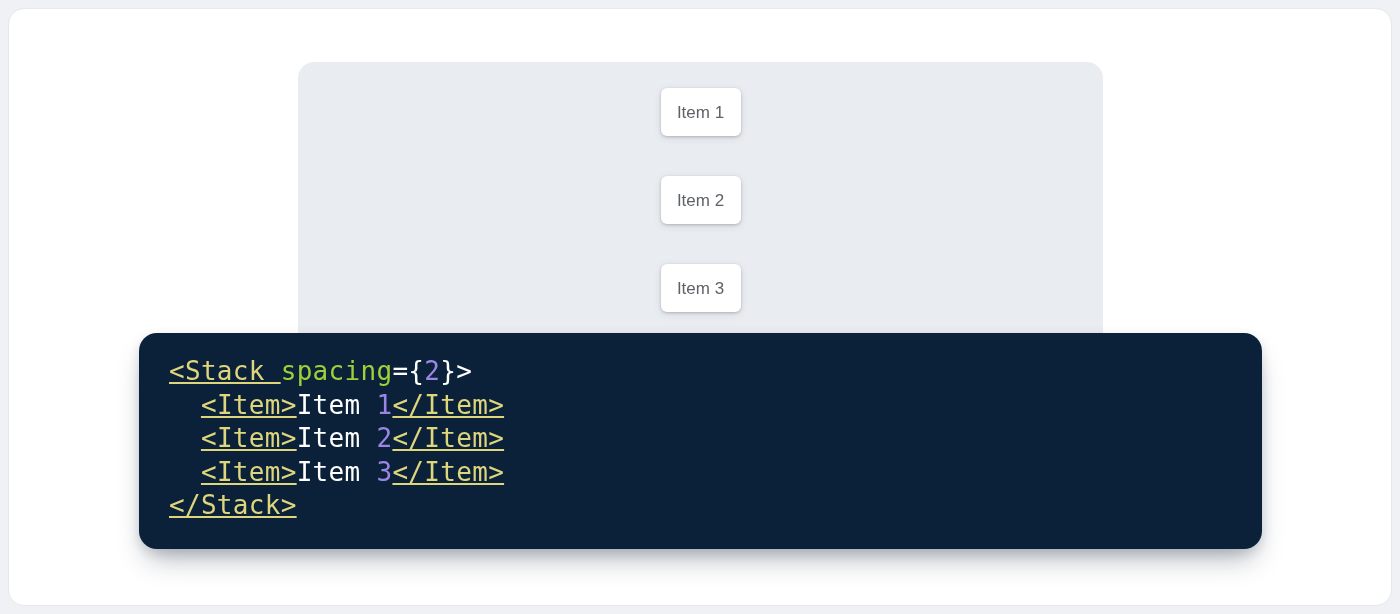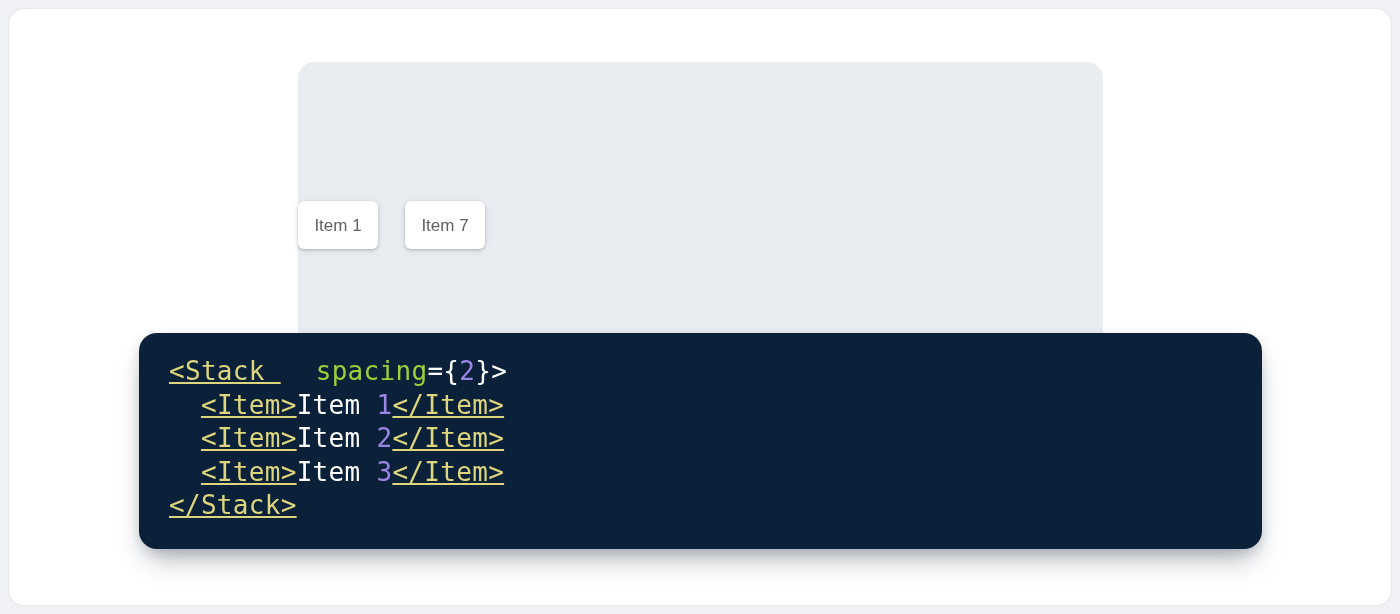--- a/index.html
+++ b/index.html
@@ -18,24 +18,24 @@
     border: 1px solid var(--card-border, #e6e8eb);
     border-radius: 16px;
   }
   .stage {
     position: absolute;
     left: 289px; top: 53px;
     width: 805px; height: 300px;
     background: var(--panel-bg, #e9ecf1);
     border-radius: 16px;
     display: flex;
-    flex-direction: row;
+    flex-direction: column;
     align-items: center;
     padding-top: 26px;
-    gap: 27px;
+    gap: 40px;
   }
   .item-card {
     width: 80px; height: 48px;
     background: var(--item-card-bg, #ffffff);
     border-radius: 6px;
     box-shadow: 0 1px 3px rgba(0,0,0,0.2), 0 2px 8px rgba(0,0,0,0.09);
     display: flex;
     align-items: center;
     justify-content: center;
     color: var(--item-text, #5f6368);
@@ -55,35 +55,38 @@
   .code-pre {
     font-family: "DejaVu Sans Mono", "Liberation Mono", monospace;
     font-size: 26px;
     line-height: 33.5px;
     letter-spacing: 0.3px;
     color: var(--code-plain, #ffffff);
     white-space: pre;
   }
   .code-line { white-space: pre; }
   .tok-tag    { color: var(--code-tag, #ded67d); text-decoration: underline; }
-  .tok-attr   { color: var(--code-attr, #9ed03a); margin-left: 35px; }
+  .tok-attr   { color: var(--code-attr, #9ed03a); }
   .tok-number { color: var(--code-number, #9b86e6); }
   .tok-plain  { color: var(--code-plain, #ffffff); }
 </style>
 </head>
 <body>
 
 <div class="app-card">
 
   <div class="stage">
     <div class="item-card">
       <span>Item 1</span>
     </div>
     <div class="item-card">
-      <span>Item 7</span>
+      <span>Item 2</span>
+    </div>
+    <div class="item-card">
+      <span>Item 3</span>
     </div>
   </div>
 
   <div class="code-block">
     <div class="code-pre"><div class="code-line"><span class="tok-tag">&lt;Stack </span><span class="tok-attr">spacing</span><span class="tok-plain">={</span><span class="tok-number">2</span><span class="tok-plain">}&gt;</span></div><div class="code-line"><span class="tok-plain">  </span><span class="tok-tag">&lt;Item&gt;</span><span class="tok-plain">Item </span><span class="tok-number">1</span><span class="tok-tag">&lt;/Item&gt;</span></div><div class="code-line"><span class="tok-plain">  </span><span class="tok-tag">&lt;Item&gt;</span><span class="tok-plain">Item </span><span class="tok-number">2</span><span class="tok-tag">&lt;/Item&gt;</span></div><div class="code-line"><span class="tok-plain">  </span><span class="tok-tag">&lt;Item&gt;</span><span class="tok-plain">Item </span><span class="tok-number">3</span><span class="tok-tag">&lt;/Item&gt;</span></div><div class="code-line"><span class="tok-tag">&lt;/Stack&gt;</span></div></div>
   </div>
 
 </div>
 
 </body></html>

